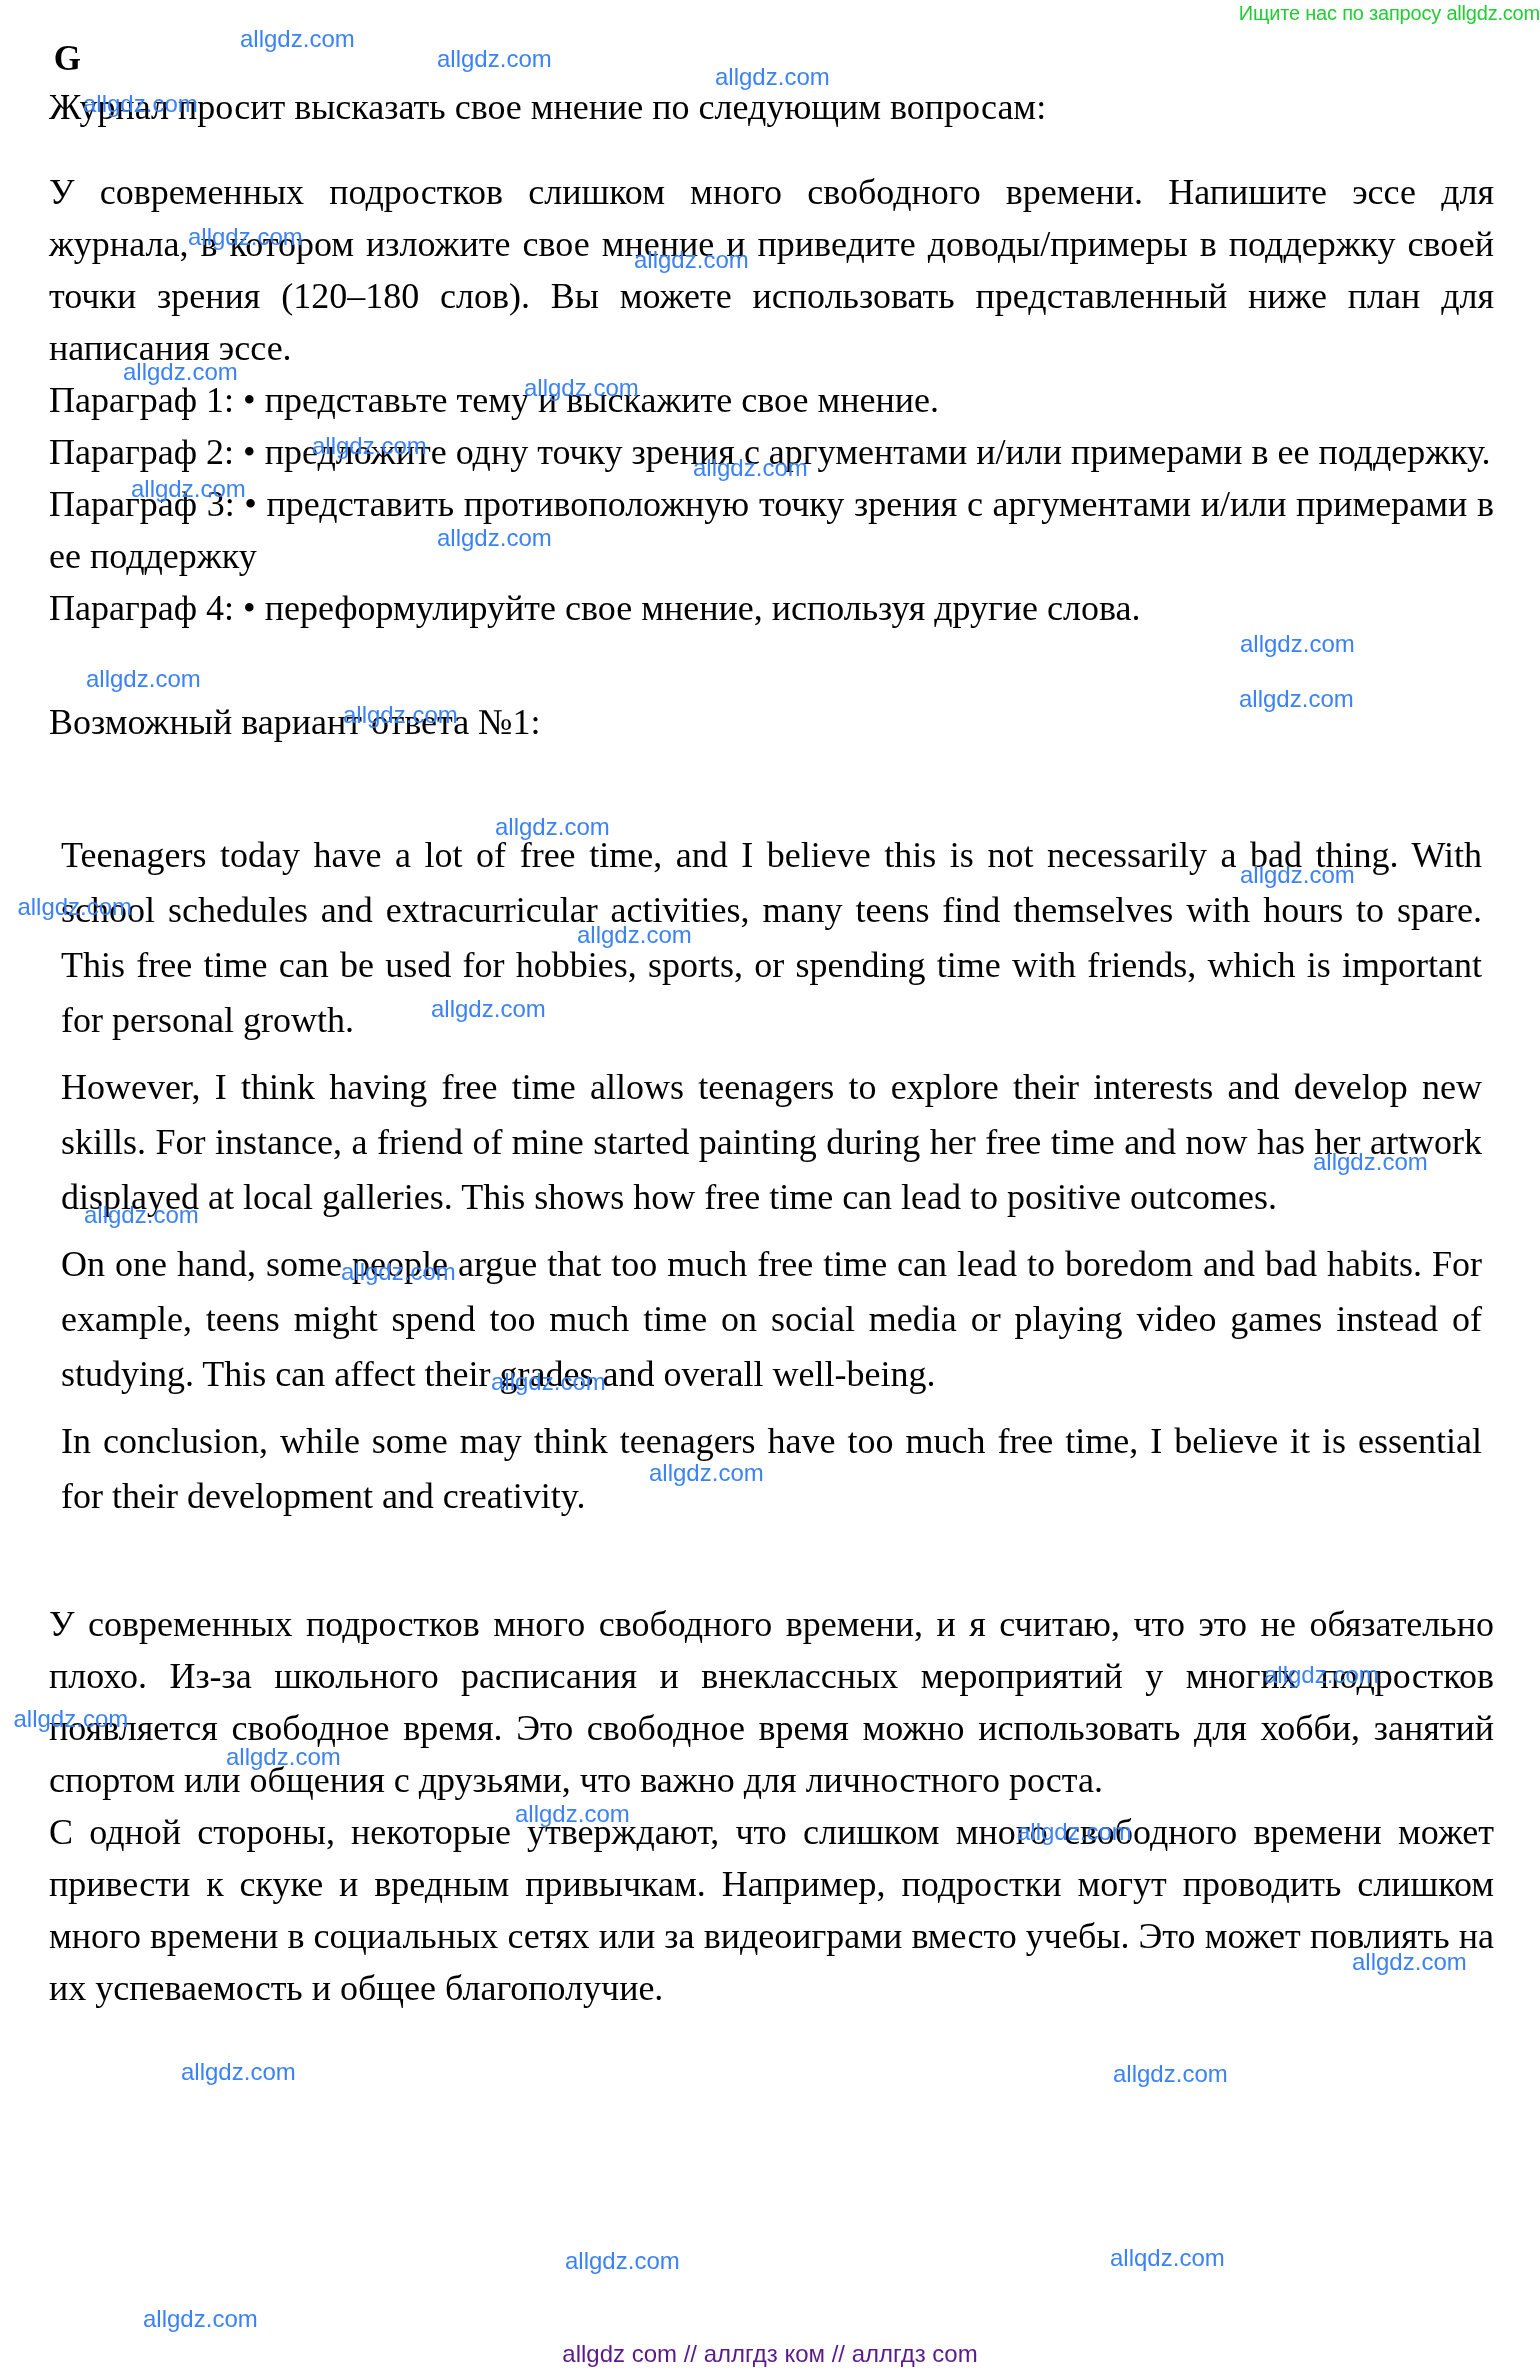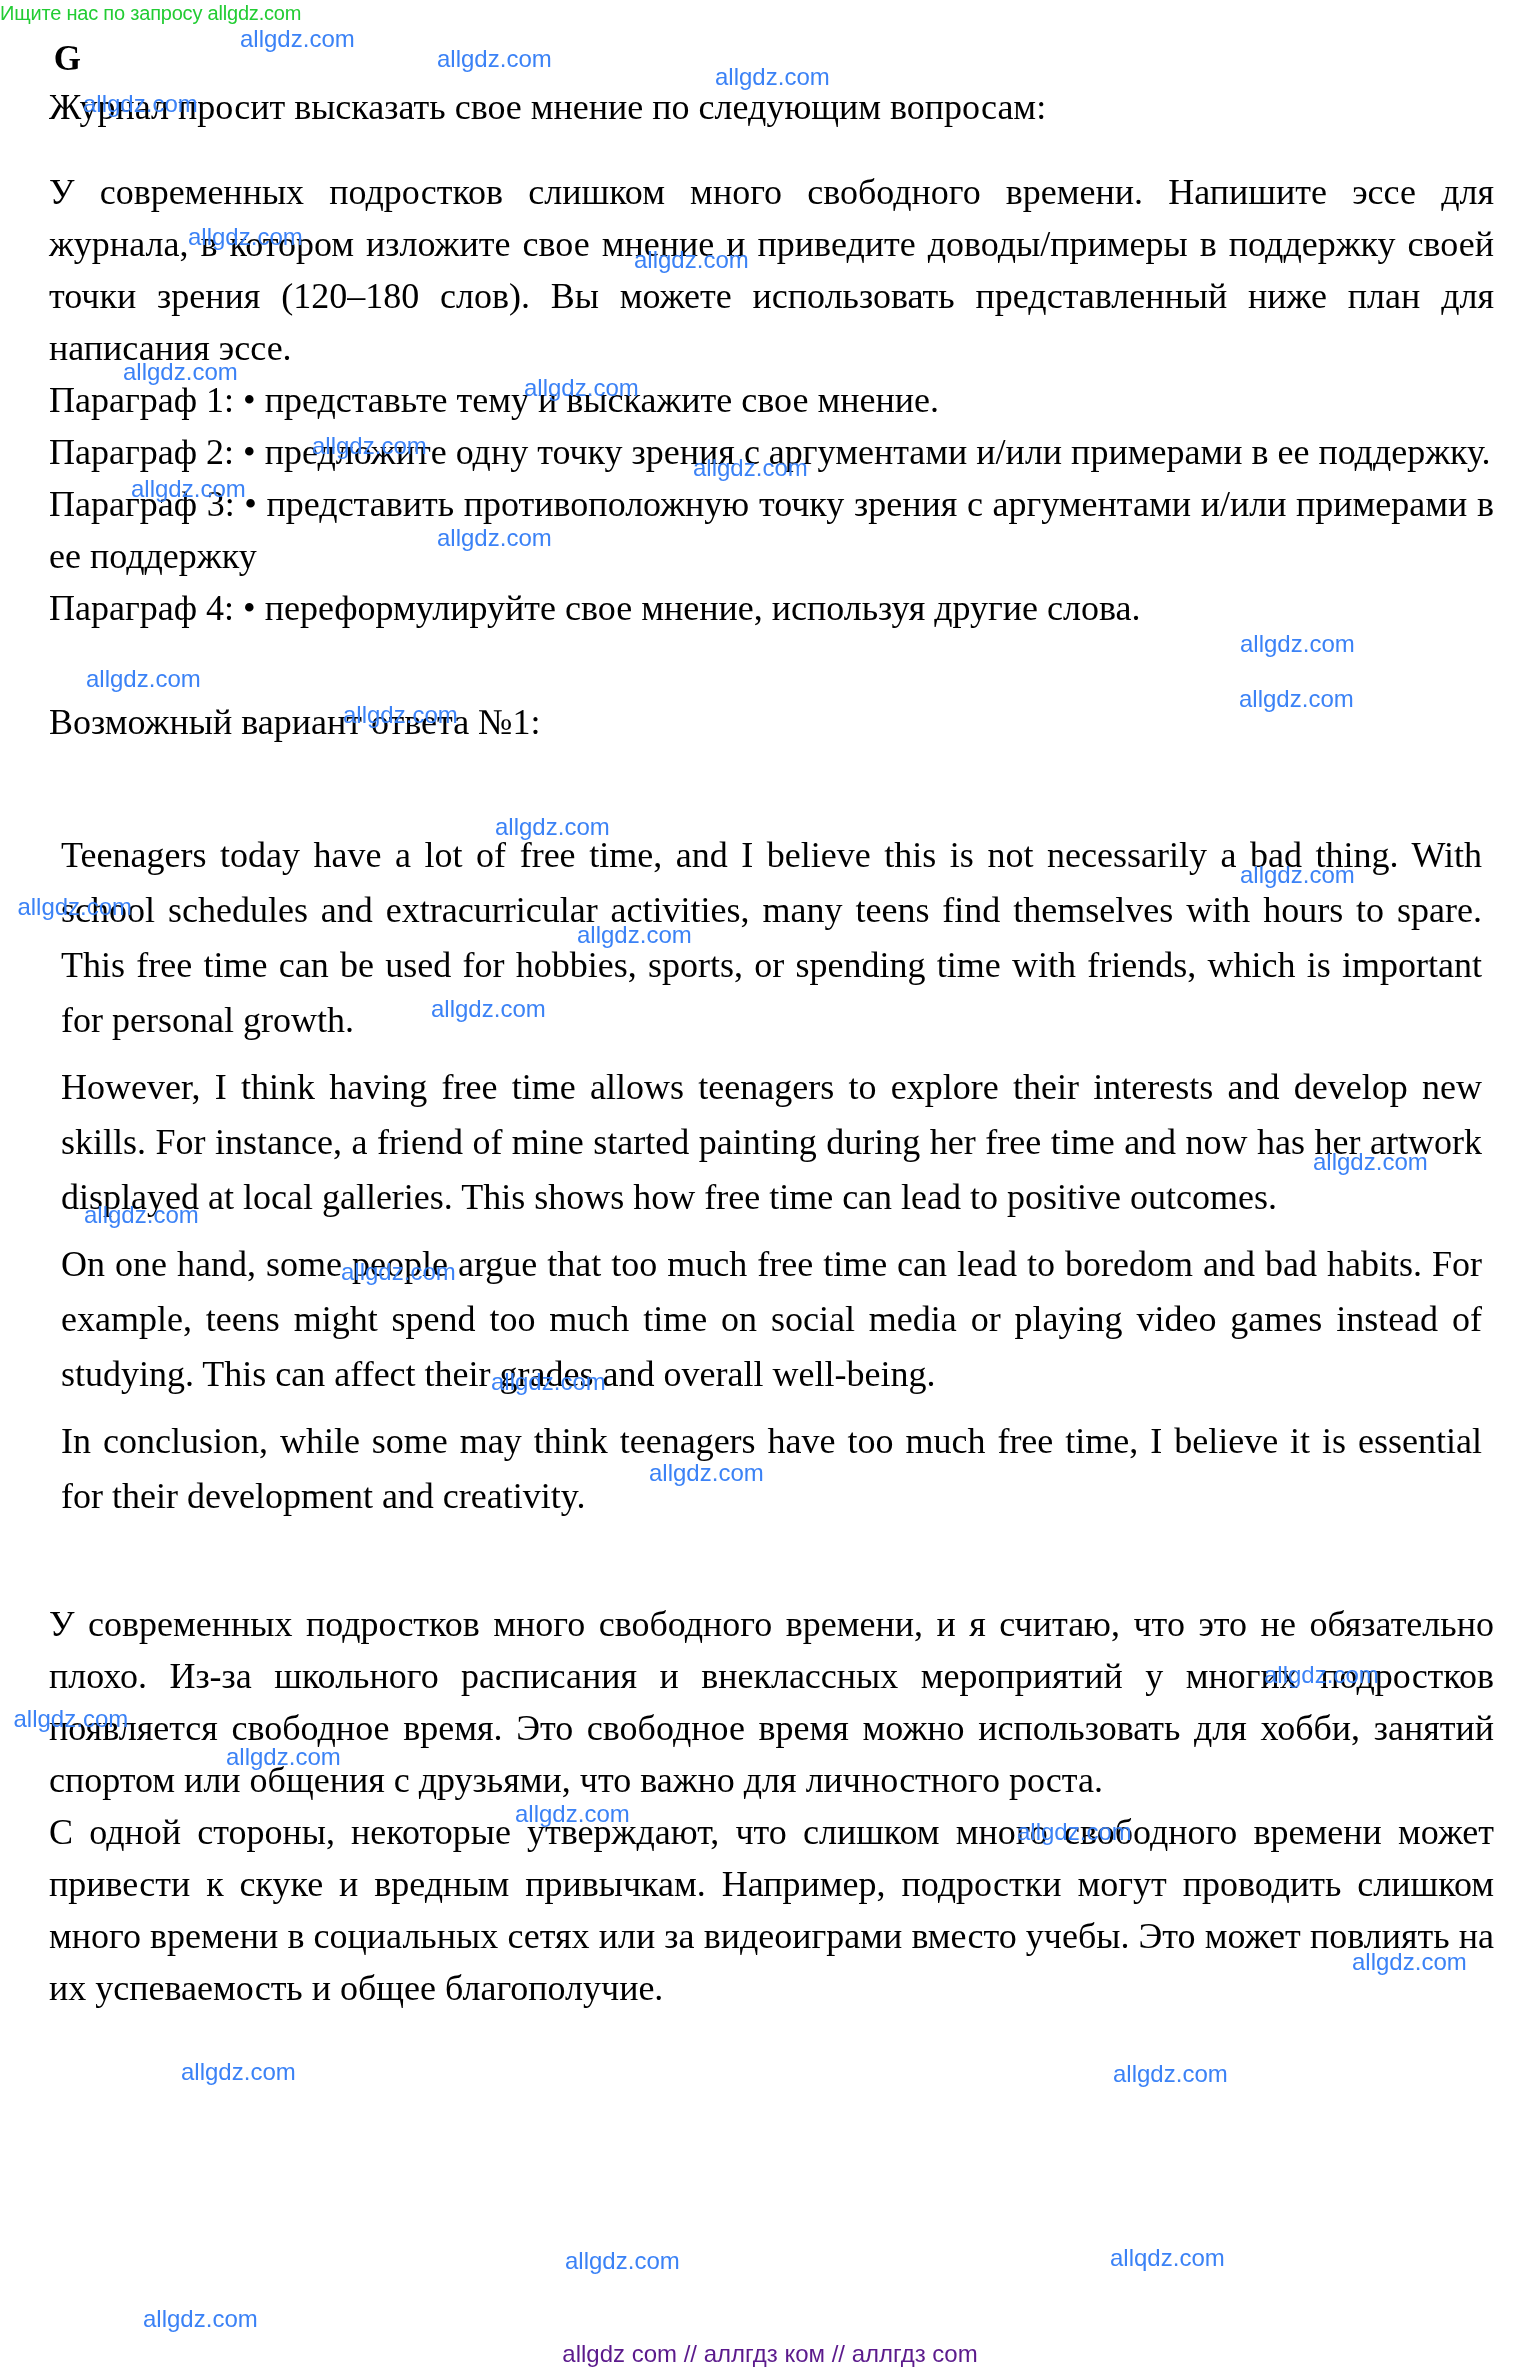--- a/index.html
+++ b/index.html
@@ -19,21 +19,21 @@
     background: #ffffff;
     overflow: hidden;
   }
 
   
   .top-banner {
     position: absolute;
     top: 1.6px;
     left: 0;
     width: 1540px;
-    text-align: left;
+    text-align: right;
     font-family: "Liberation Sans", "DejaVu Sans", sans-serif;
     font-size: 20px;
     letter-spacing: -0.2px;
     color: #22cc33;
     white-space: nowrap;
   }
 
   
   .footer {
     position: absolute;

